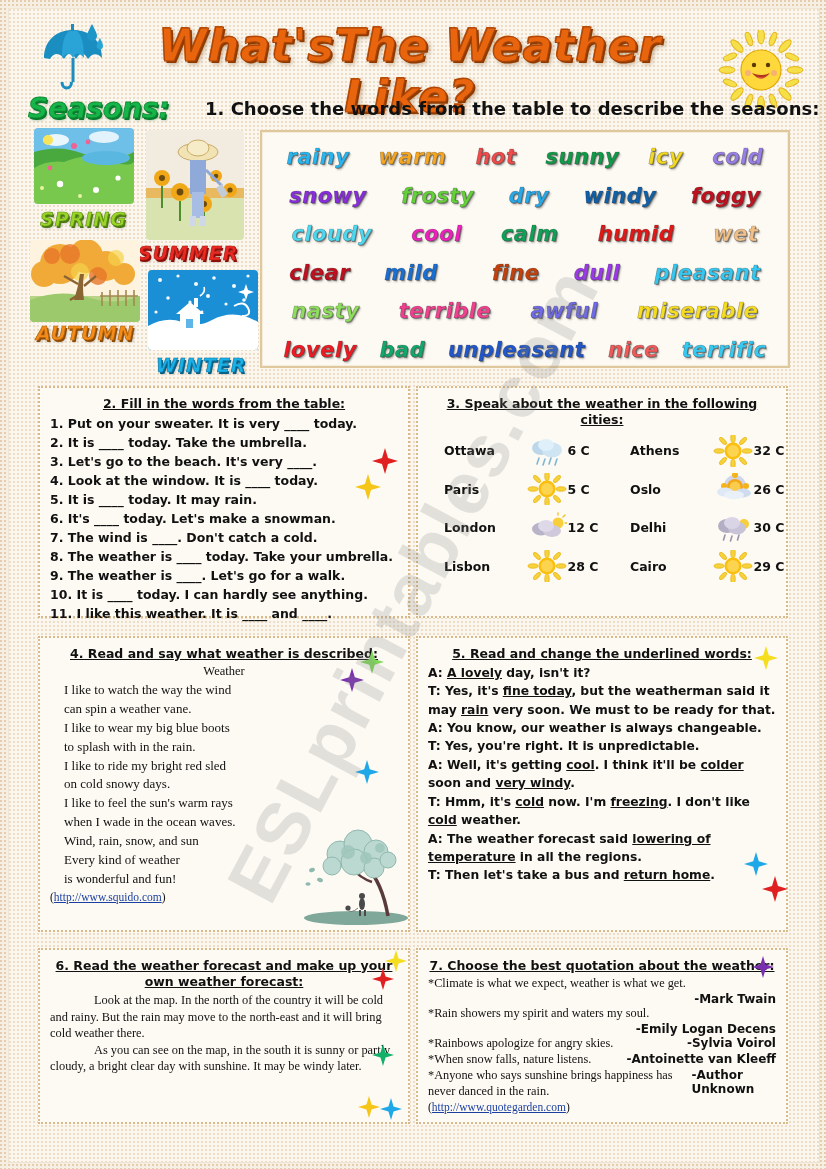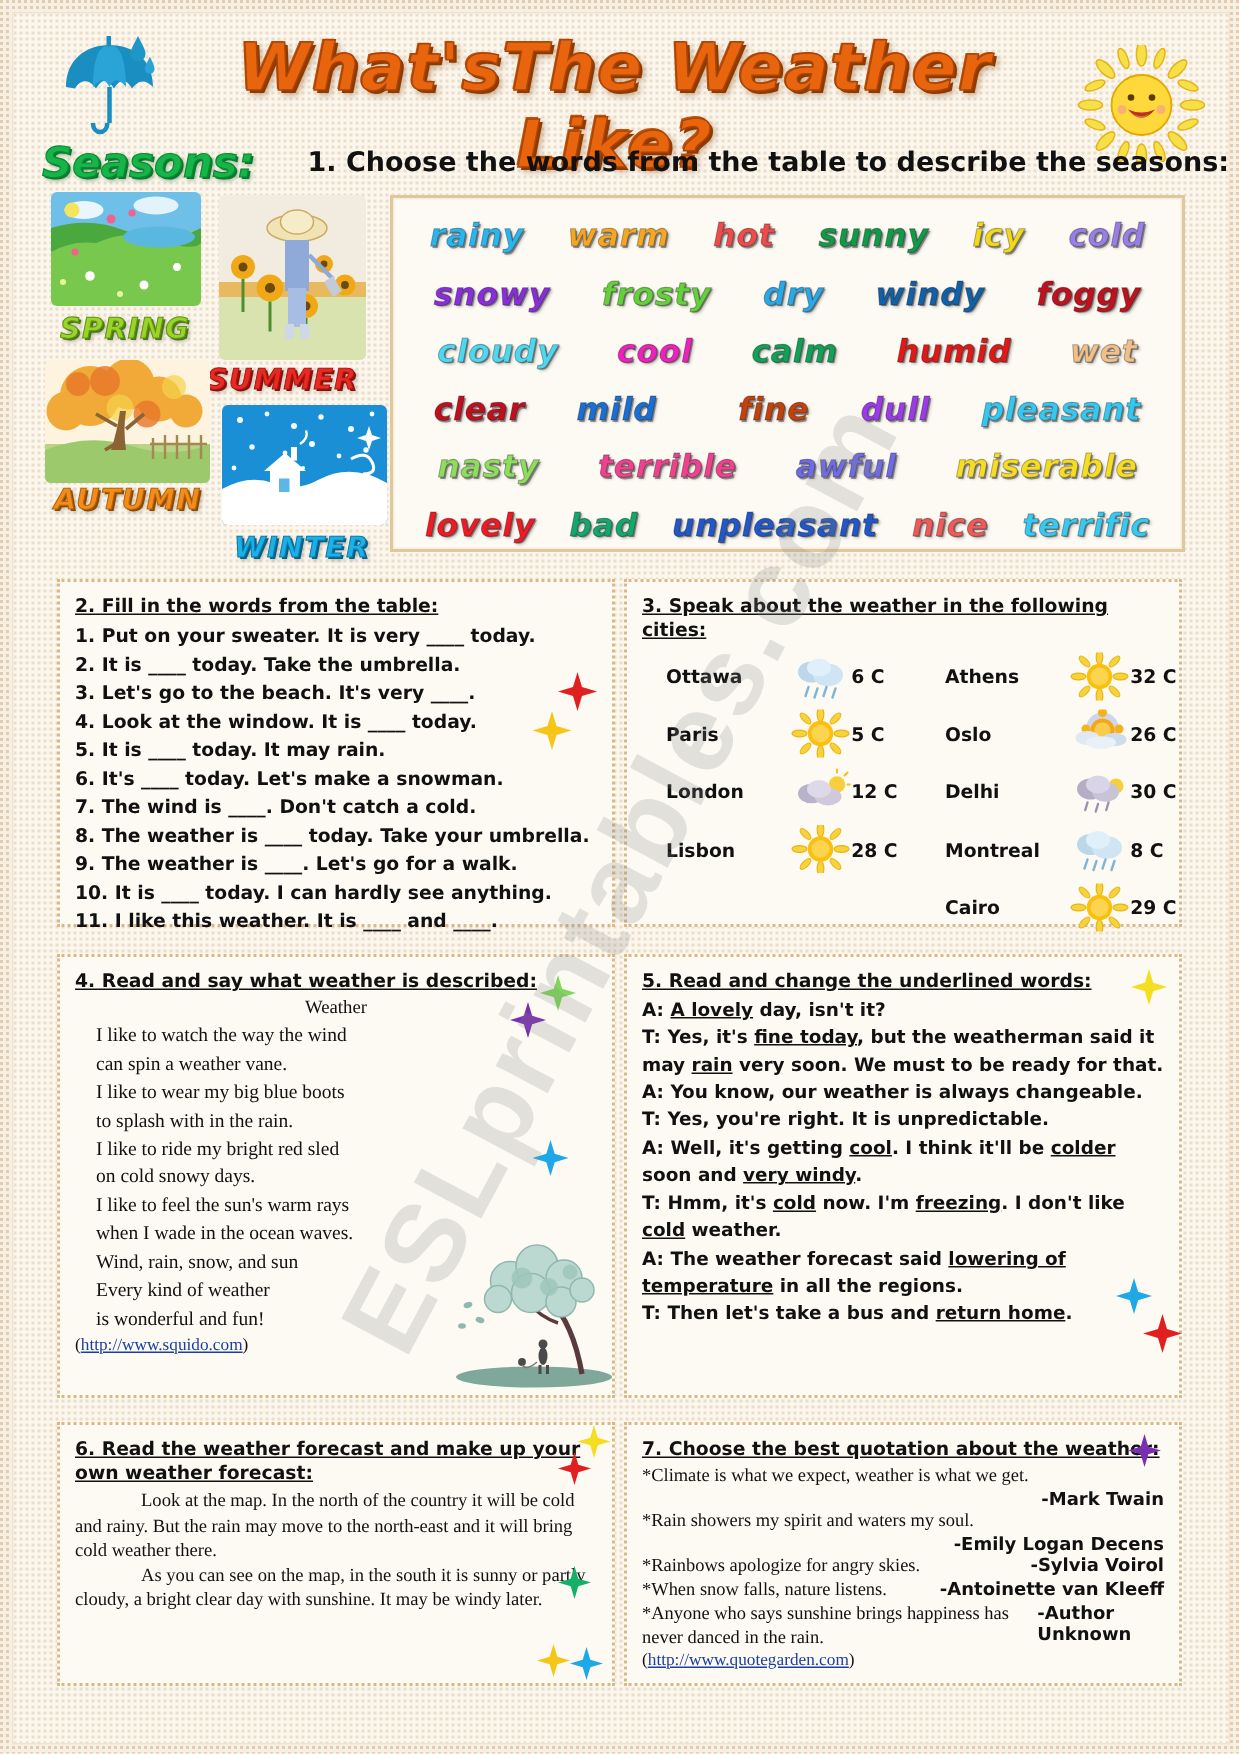--- a/index.html
+++ b/index.html
@@ -106,20 +106,21 @@
     border:2px dotted #d8b98a;
     box-sizing:border-box;
     padding:8px 10px;
   }
   .ex-title{
     font-family:"DejaVu Sans", sans-serif;
     font-size:12.5px;font-weight:bold;color:#111;
     text-decoration:underline;
     margin:0 0 2px 0;
     line-height:1.25;
+    text-align:center;
   }
   .line{
     font-family:"DejaVu Sans", sans-serif;
     font-size:12.5px;font-weight:bold;color:#111;
     line-height:1.52;
     margin:0;
     white-space:pre-wrap;
   }
 
   
@@ -535,37 +536,20 @@
               <g stroke="#9a93ad" stroke-width="1.6" stroke-linecap="round">
                 <line x1="12" y1="23" x2="10.5" y2="28"></line>
                 <line x1="19" y1="24" x2="17.5" y2="29"></line>
                 <line x1="26" y1="23" x2="24.5" y2="28"></line>
               </g>
             </svg>
           </div>
           <div class="citytemp">30 C</div>
         </div>
         <div class="cityrow">
-          <div class="cityname">Montreal</div>
-          <div class="cityicon">
-            <svg viewBox="0 0 40 32" width="40" height="32">
-              <ellipse cx="14" cy="13" rx="9" ry="7" fill="#bcd7ea"></ellipse>
-              <ellipse cx="25" cy="15" rx="10" ry="7.5" fill="#cfe5f3"></ellipse>
-              <ellipse cx="19" cy="10" rx="8" ry="6" fill="#dff0fa"></ellipse>
-              <g stroke="#7fb6d8" stroke-width="1.6" stroke-linecap="round">
-                <line x1="12" y1="23" x2="10" y2="29"></line>
-                <line x1="18" y1="24" x2="16" y2="30"></line>
-                <line x1="24" y1="23" x2="22" y2="29"></line>
-                <line x1="30" y1="24" x2="28" y2="30"></line>
-              </g>
-            </svg>
-          </div>
-          <div class="citytemp">8 C</div>
-        </div>
-        <div class="cityrow">
           <div class="cityname">Cairo</div>
           <div class="cityicon">
             <svg viewBox="0 0 40 32" width="40" height="32">
               <g fill="#f7d33a" stroke="#e8b31a" stroke-width="0.8">
                 <ellipse cx="20" cy="3" rx="2.2" ry="5"></ellipse>
                 <ellipse cx="20" cy="29" rx="2.2" ry="5"></ellipse>
                 <ellipse cx="6" cy="16" rx="5" ry="2.2"></ellipse>
                 <ellipse cx="34" cy="16" rx="5" ry="2.2"></ellipse>
                 <ellipse cx="10" cy="6" rx="2" ry="4.6" transform="rotate(-45 10 6)"></ellipse>
                 <ellipse cx="30" cy="6" rx="2" ry="4.6" transform="rotate(45 30 6)"></ellipse>

